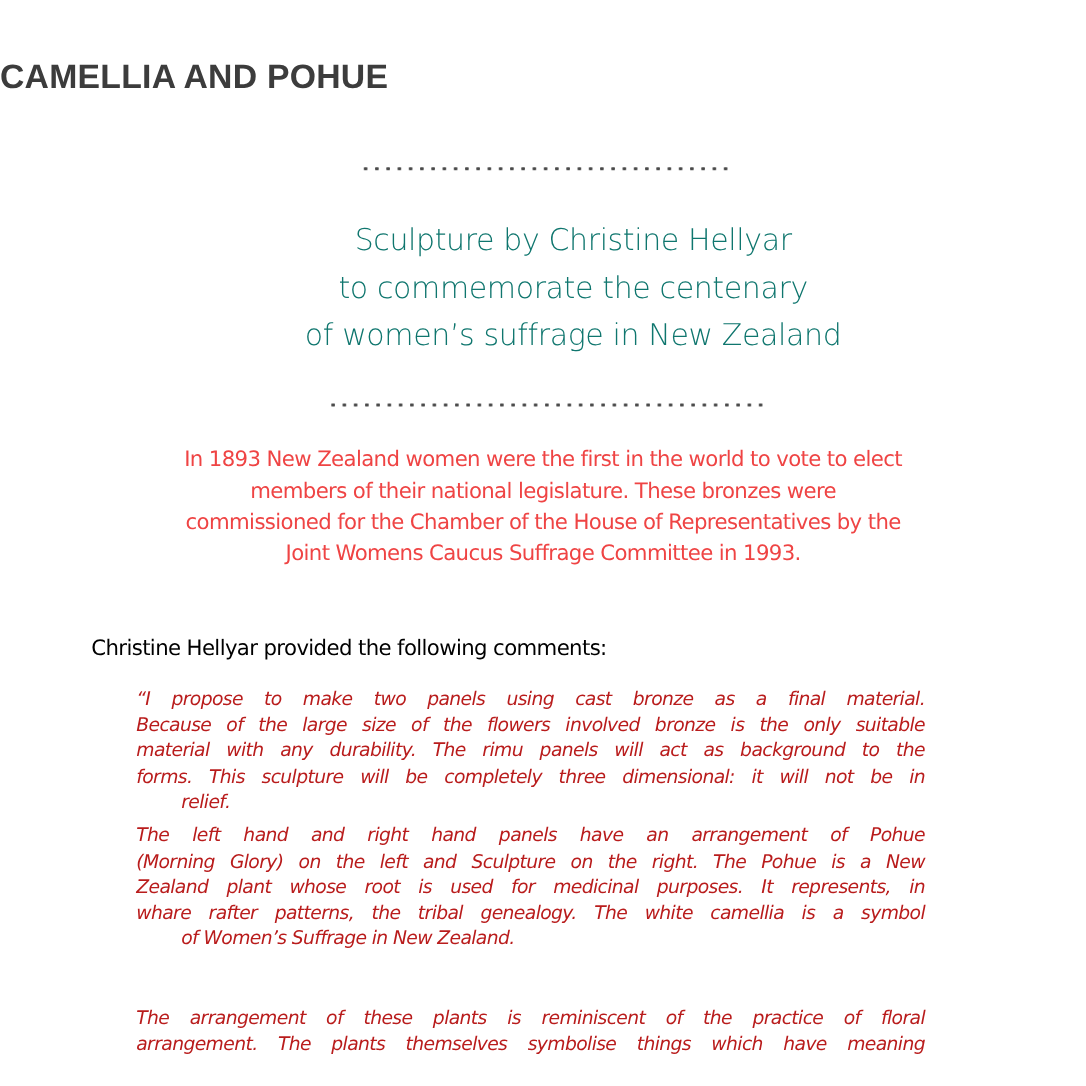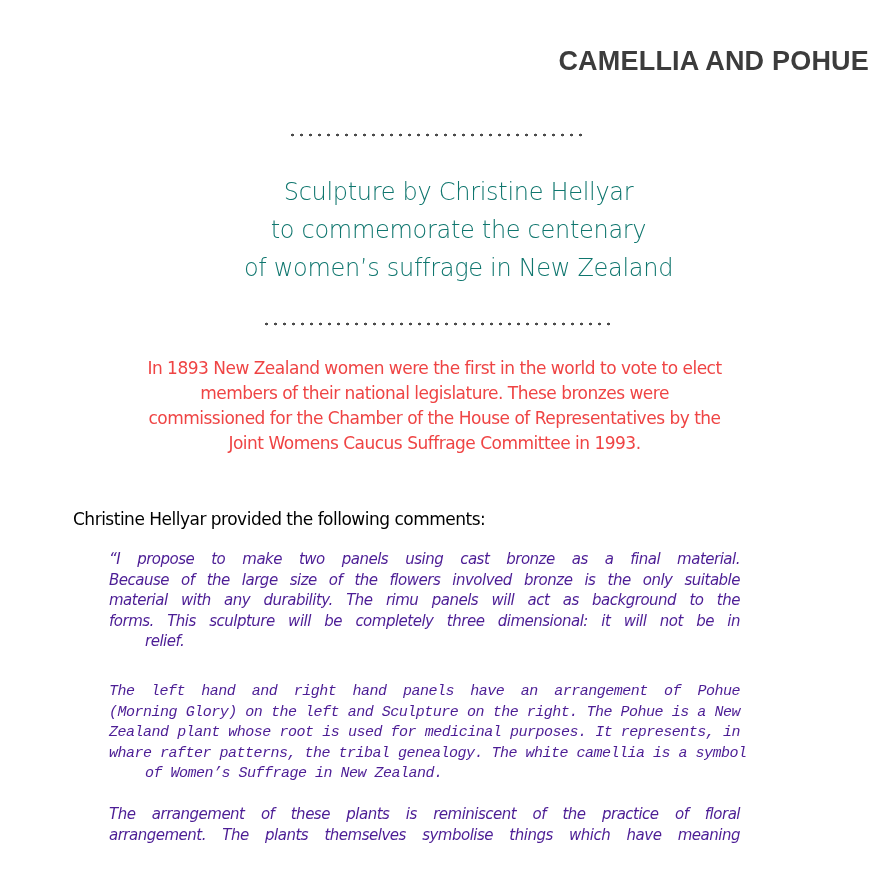--- a/index.html
+++ b/index.html
@@ -13,21 +13,21 @@
       position: relative;
       overflow: hidden;
       color: #3a3a3a;
       font-family: "DejaVu Sans", sans-serif;
     }
     .title {
       position: absolute;
       left: 0;
       width: 869px;
       top: 46px;
-      text-align: right;
+      text-align: left;
       font-family: "Liberation Sans", sans-serif;
       font-weight: bold;
       font-size: 27px;
       letter-spacing: 0.2px;
       color: #3c3c3c;
     }
     .dots {
       position: absolute;
       height: 4px;
       background-image: radial-gradient(circle, #4a4a4a 1.3px, transparent 1.6px);
@@ -75,34 +75,34 @@
       white-space: nowrap;
     }
     .quote {
       position: absolute;
       left: 109px;
       width: 631px;
       font-family: "DejaVu Sans", sans-serif;
       font-style: italic;
       font-size: 15px;
       line-height: 20.6px;
-      color: #4c1d95;
+      color: #b91c1c;
       letter-spacing: -0.5px;
     }
     .quote div {
       white-space: nowrap;
       text-align: justify;
       text-align-last: justify;
     }
     .quote div.last {
       text-align-last: left;
       margin-left: 36px;
     }
     .q1 { top: 549px; }
-    .q2 { top: 682px; font-family: Liberation Mono, monospace; }
+    .q2 { top: 658px; }
     .q3 { top: 804px; }
   </style>
 </head>
 <body>
 
 <div>
 
   <div class="title">CAMELLIA AND POHUE</div>
 
   <div class="dots dots-1"></div>

